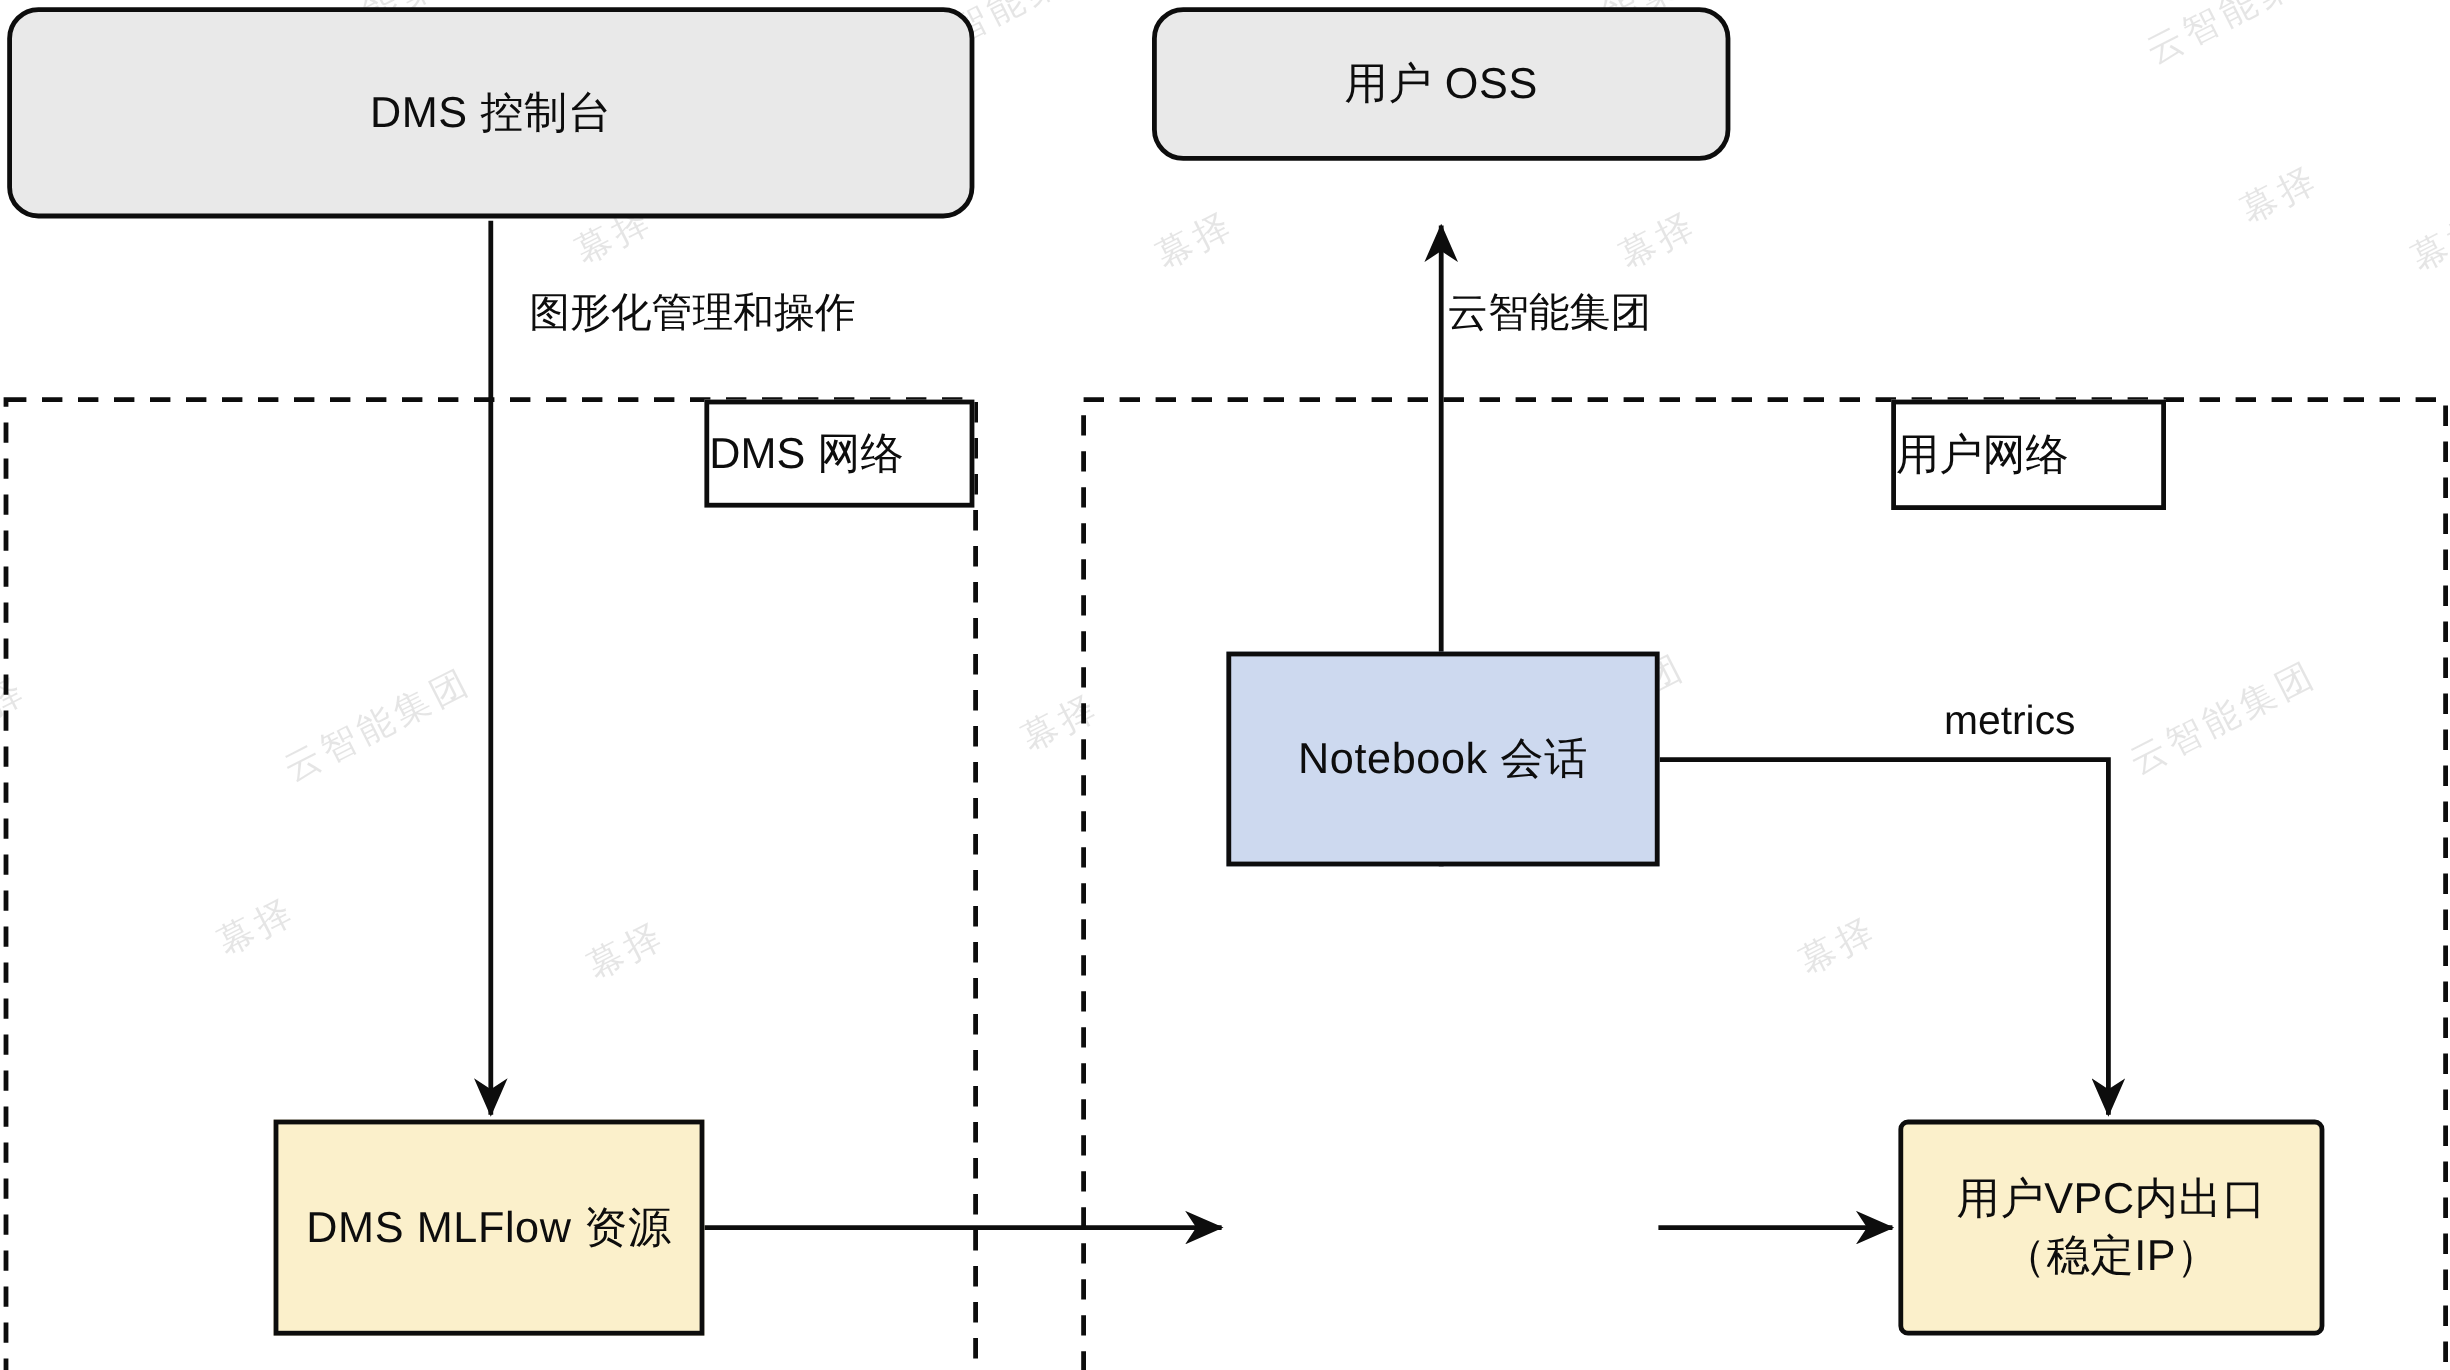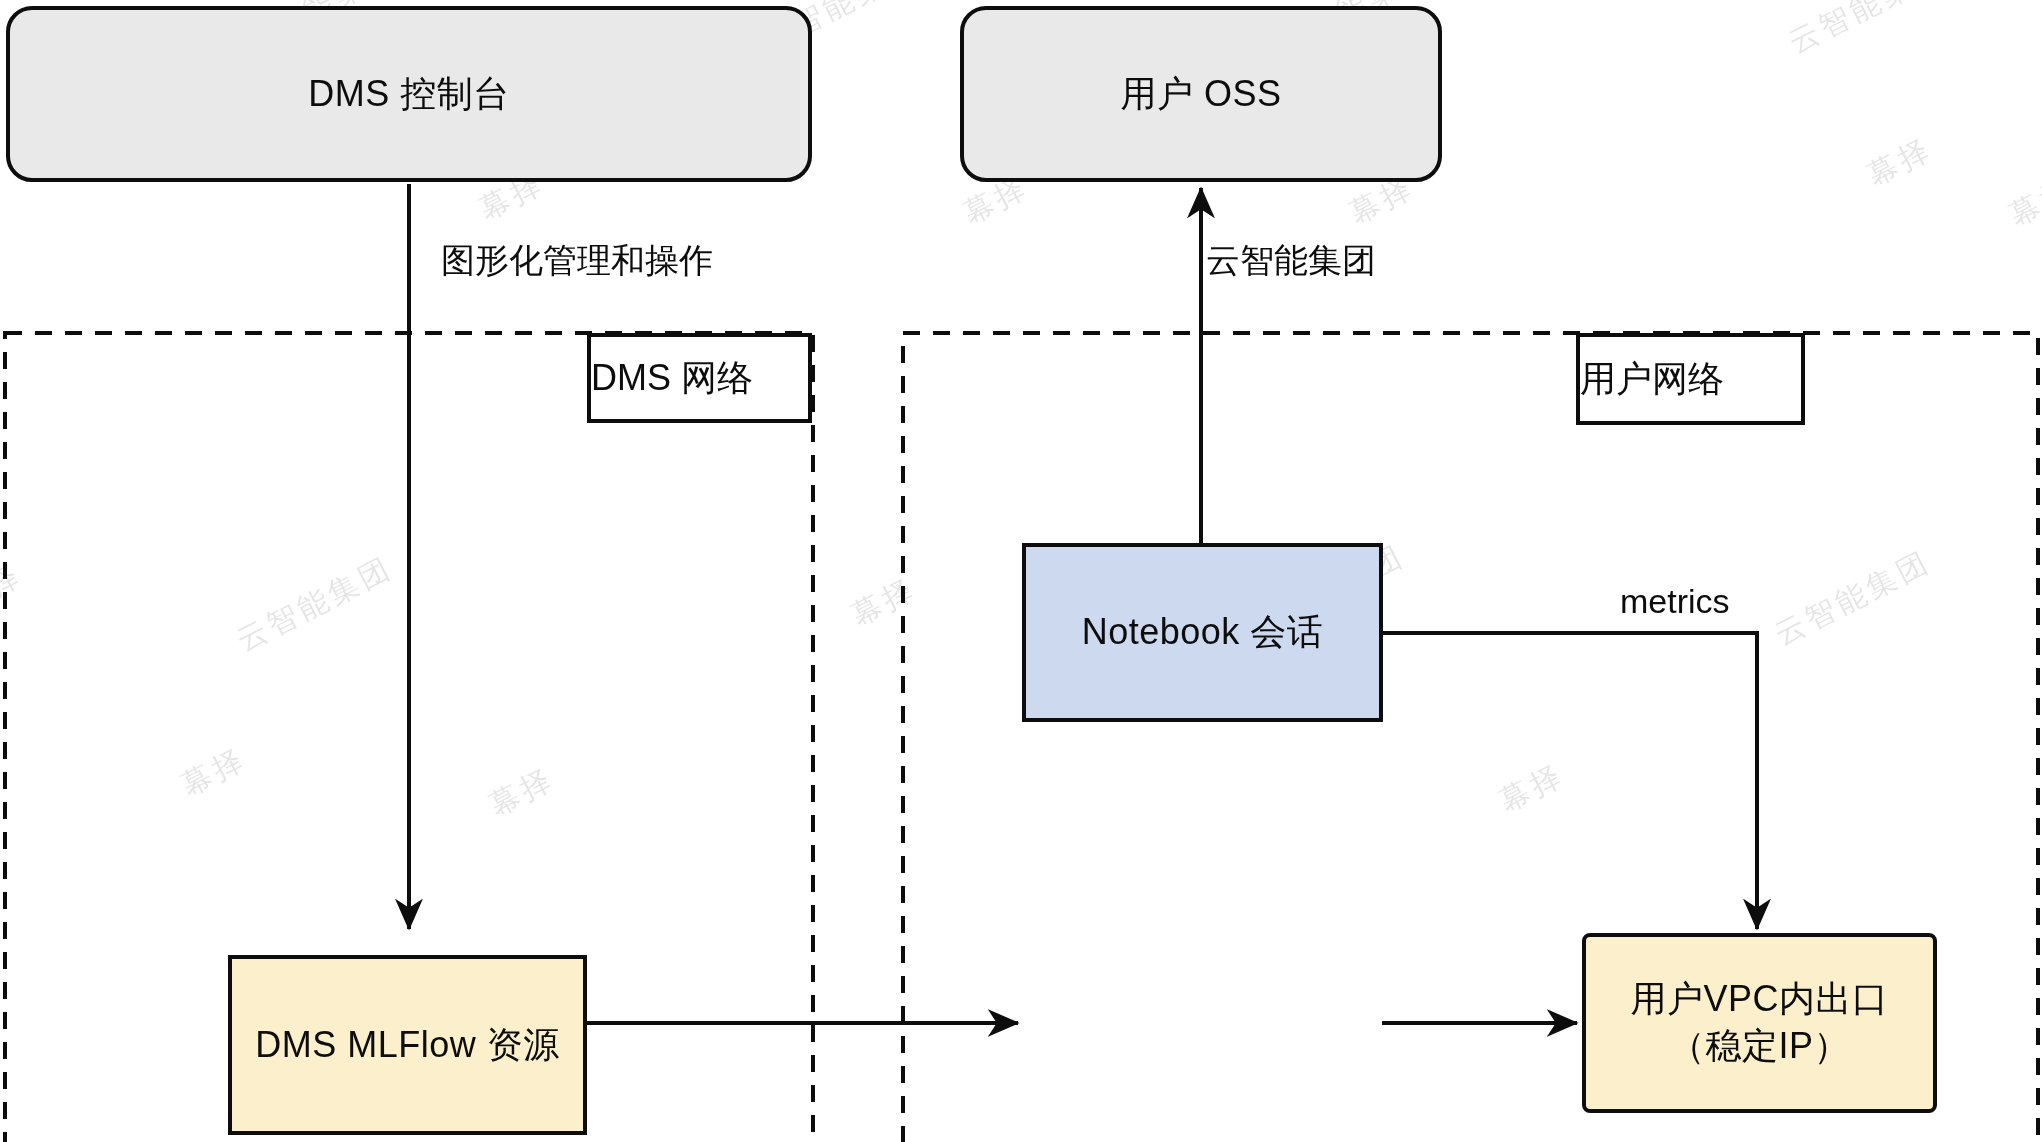--- a/index.html
+++ b/index.html
@@ -100,29 +100,29 @@
     <path class="edge" d="M1201,722 L1201,188" marker-end="url(#arrow)"></path>
     <path class="edge" d="M1383,633 L1757,633 L1757,929" marker-end="url(#arrow)"></path>
     <path class="edge" d="M587,1023 L1018,1023" marker-end="url(#arrow)"></path>
     <path class="edge" d="M1382,1023 L1577,1023" marker-end="url(#arrow)"></path>
   </svg>
 
   <div class="node node-gray" style="left:6px;top:6px;width:806px;height:176px;">
     <span>DMS 控制台</span>
   </div>
 
-  <div class="node node-gray" style="left:960px;top:6px;width:482px;height:176px;">
+  <div class="node node-gray" style="left:960px;top:6px;width:482px;height:128px;">
     <span>用户 OSS</span>
   </div>
 
   <div class="node node-blue" style="left:1022px;top:543px;width:361px;height:179px;">
     <span>Notebook 会话</span>
   </div>
 
-  <div class="node node-yellow" style="left:228px;top:933px;width:359px;height:180px;margin-top:22px;">
+  <div class="node node-yellow" style="left:228px;top:933px;width:359px;height:180px;">
     <span>DMS MLFlow 资源</span>
   </div>
 
 
   <div class="node node-yellow-round" style="left:1582px;top:933px;width:355px;height:180px;">
     <span>用户VPC内出口</span>
     <span>（稳定IP）</span>
   </div>
 
   <div class="region-label" style="left:587px;top:333px;width:225px;height:90px;">

